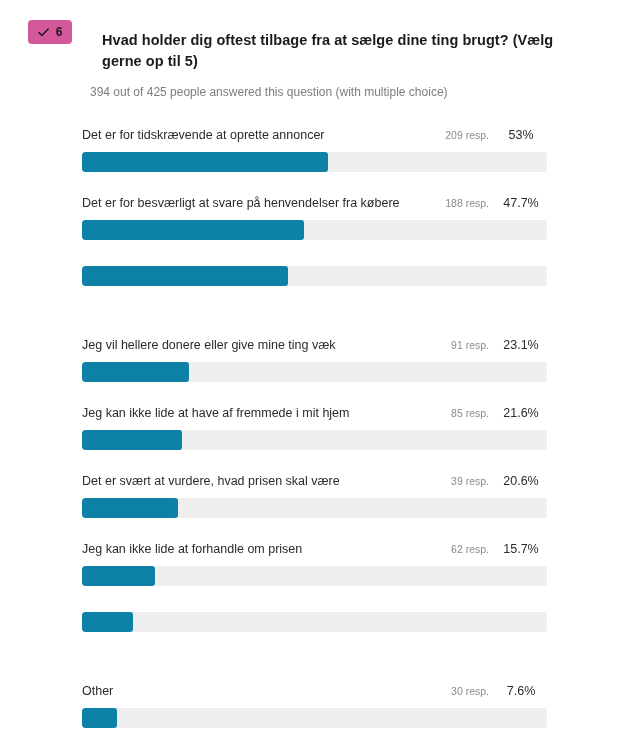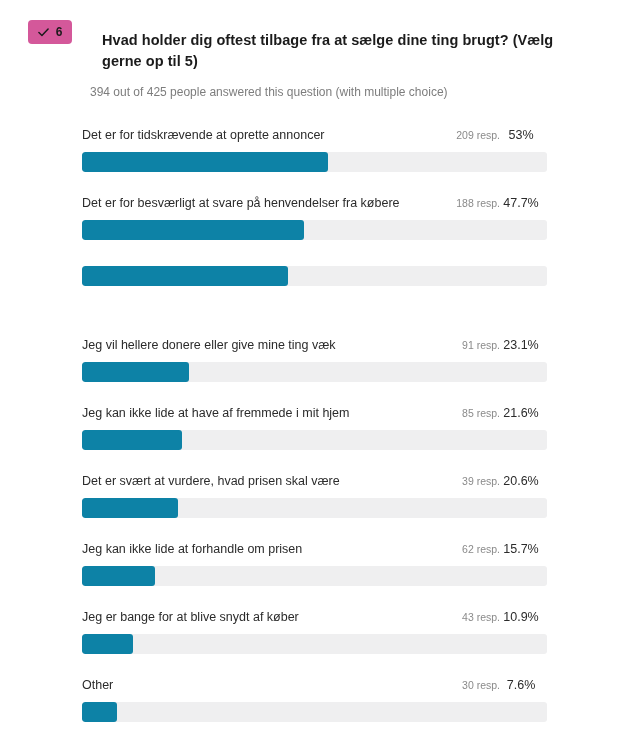--- a/index.html
+++ b/index.html
@@ -108,21 +108,21 @@
     line-height: 22px;
     white-space: nowrap;
     flex: 1 1 auto;
     min-width: 0;
     overflow: hidden;
     text-overflow: ellipsis;
   }
 
   .result-count {
     position: absolute;
-    right: 47px;
+    right: 58px;
     font-size: 10.5px;
     color: #8a8a8a;
     line-height: 22px;
     white-space: nowrap;
     text-align: left;
   }
 
   .result-pct {
     position: absolute;
     right: 0;
@@ -245,25 +245,20 @@
         <span class="result-label">Jeg kan ikke lide at forhandle om prisen</span>
         <span class="result-count">62 resp.</span>
         <span class="result-pct">15.7%</span>
       </div>
       <div class="bar-track" style="background: rgb(239, 239, 240);">
         <div class="bar-fill" style="width: 15.7%; background: rgb(13, 130, 166);"></div>
       </div>
     </div>
 
     <div class="result-row">
-      <div class="result-meta">
-        <span class="result-label">Jeg er bange for at blive snydt af køber</span>
-        <span class="result-count">43 resp.</span>
-        <span class="result-pct">10.9%</span>
-      </div>
       <div class="bar-track" style="background: rgb(239, 239, 240);">
         <div class="bar-fill" style="width: 10.9%; background: rgb(13, 130, 166);"></div>
       </div>
     </div>
 
     <div class="result-row">
       <div class="result-meta">
         <span class="result-label">Other</span>
         <span class="result-count">30 resp.</span>
         <span class="result-pct">7.6%</span>

